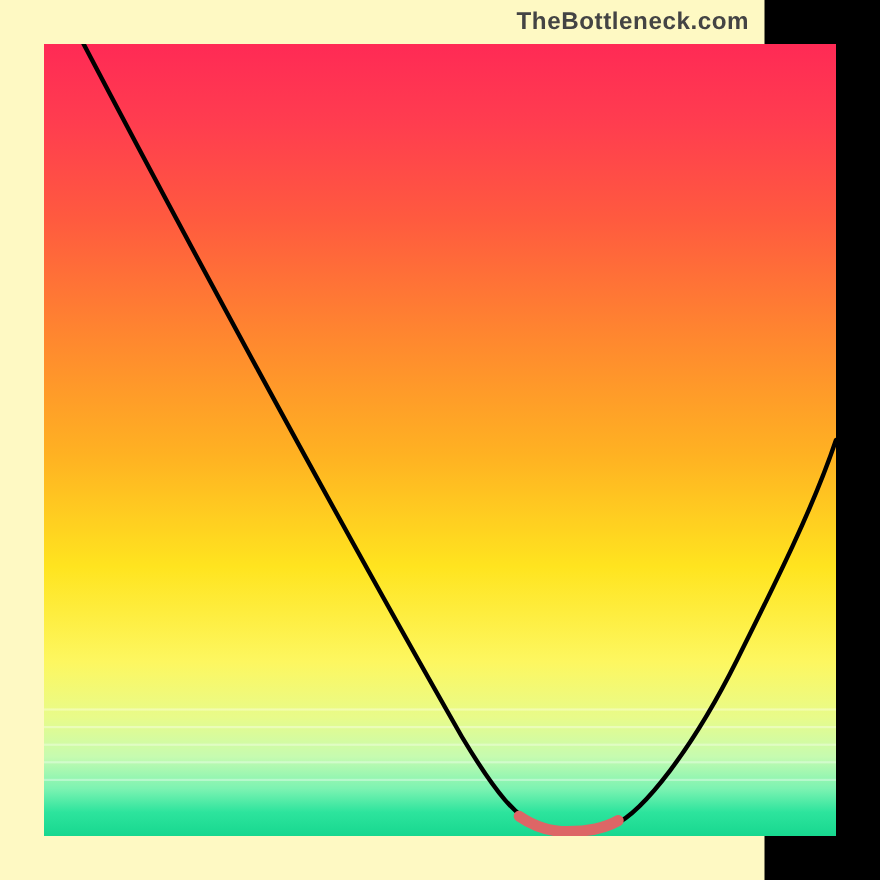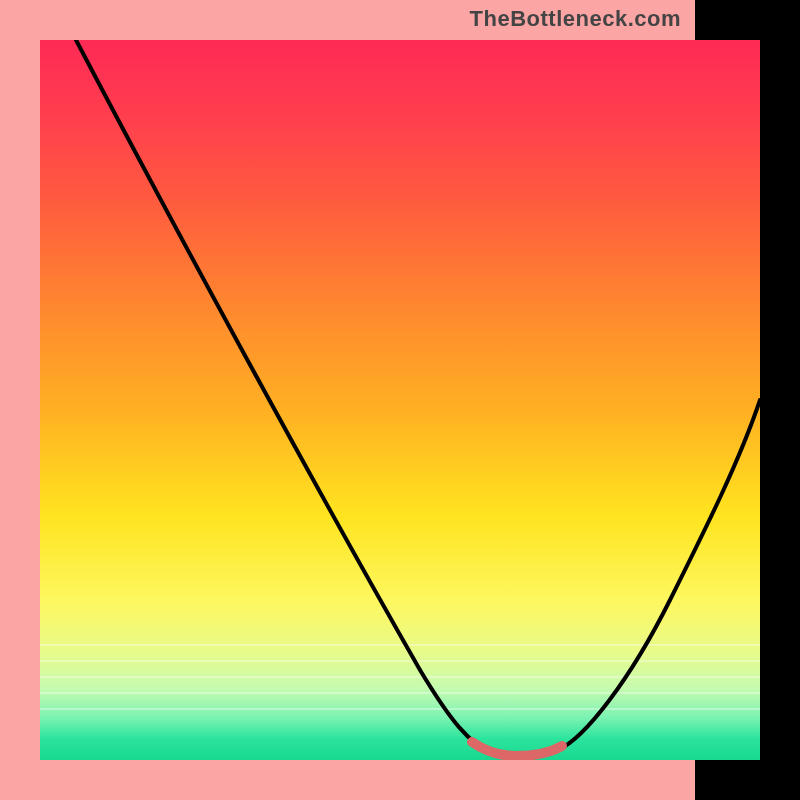--- a/index.html
+++ b/index.html
@@ -8,21 +8,21 @@
     width: 800px;
     height: 800px;
     background: #000;
     overflow: hidden;
     font-family: Arial, Helvetica, sans-serif;
   }
   .stage {
     position: relative;
     width: 695px;
     height: 800px;
-    background: #fca5a5;
+    background: #fef9c3;
   }
   .watermark {
     position: absolute;
     top: 6px;
     right: 14px;
     color: #444;
     font-size: 22px;
     font-weight: 600;
     letter-spacing: 0.5px;
     user-select: none;

